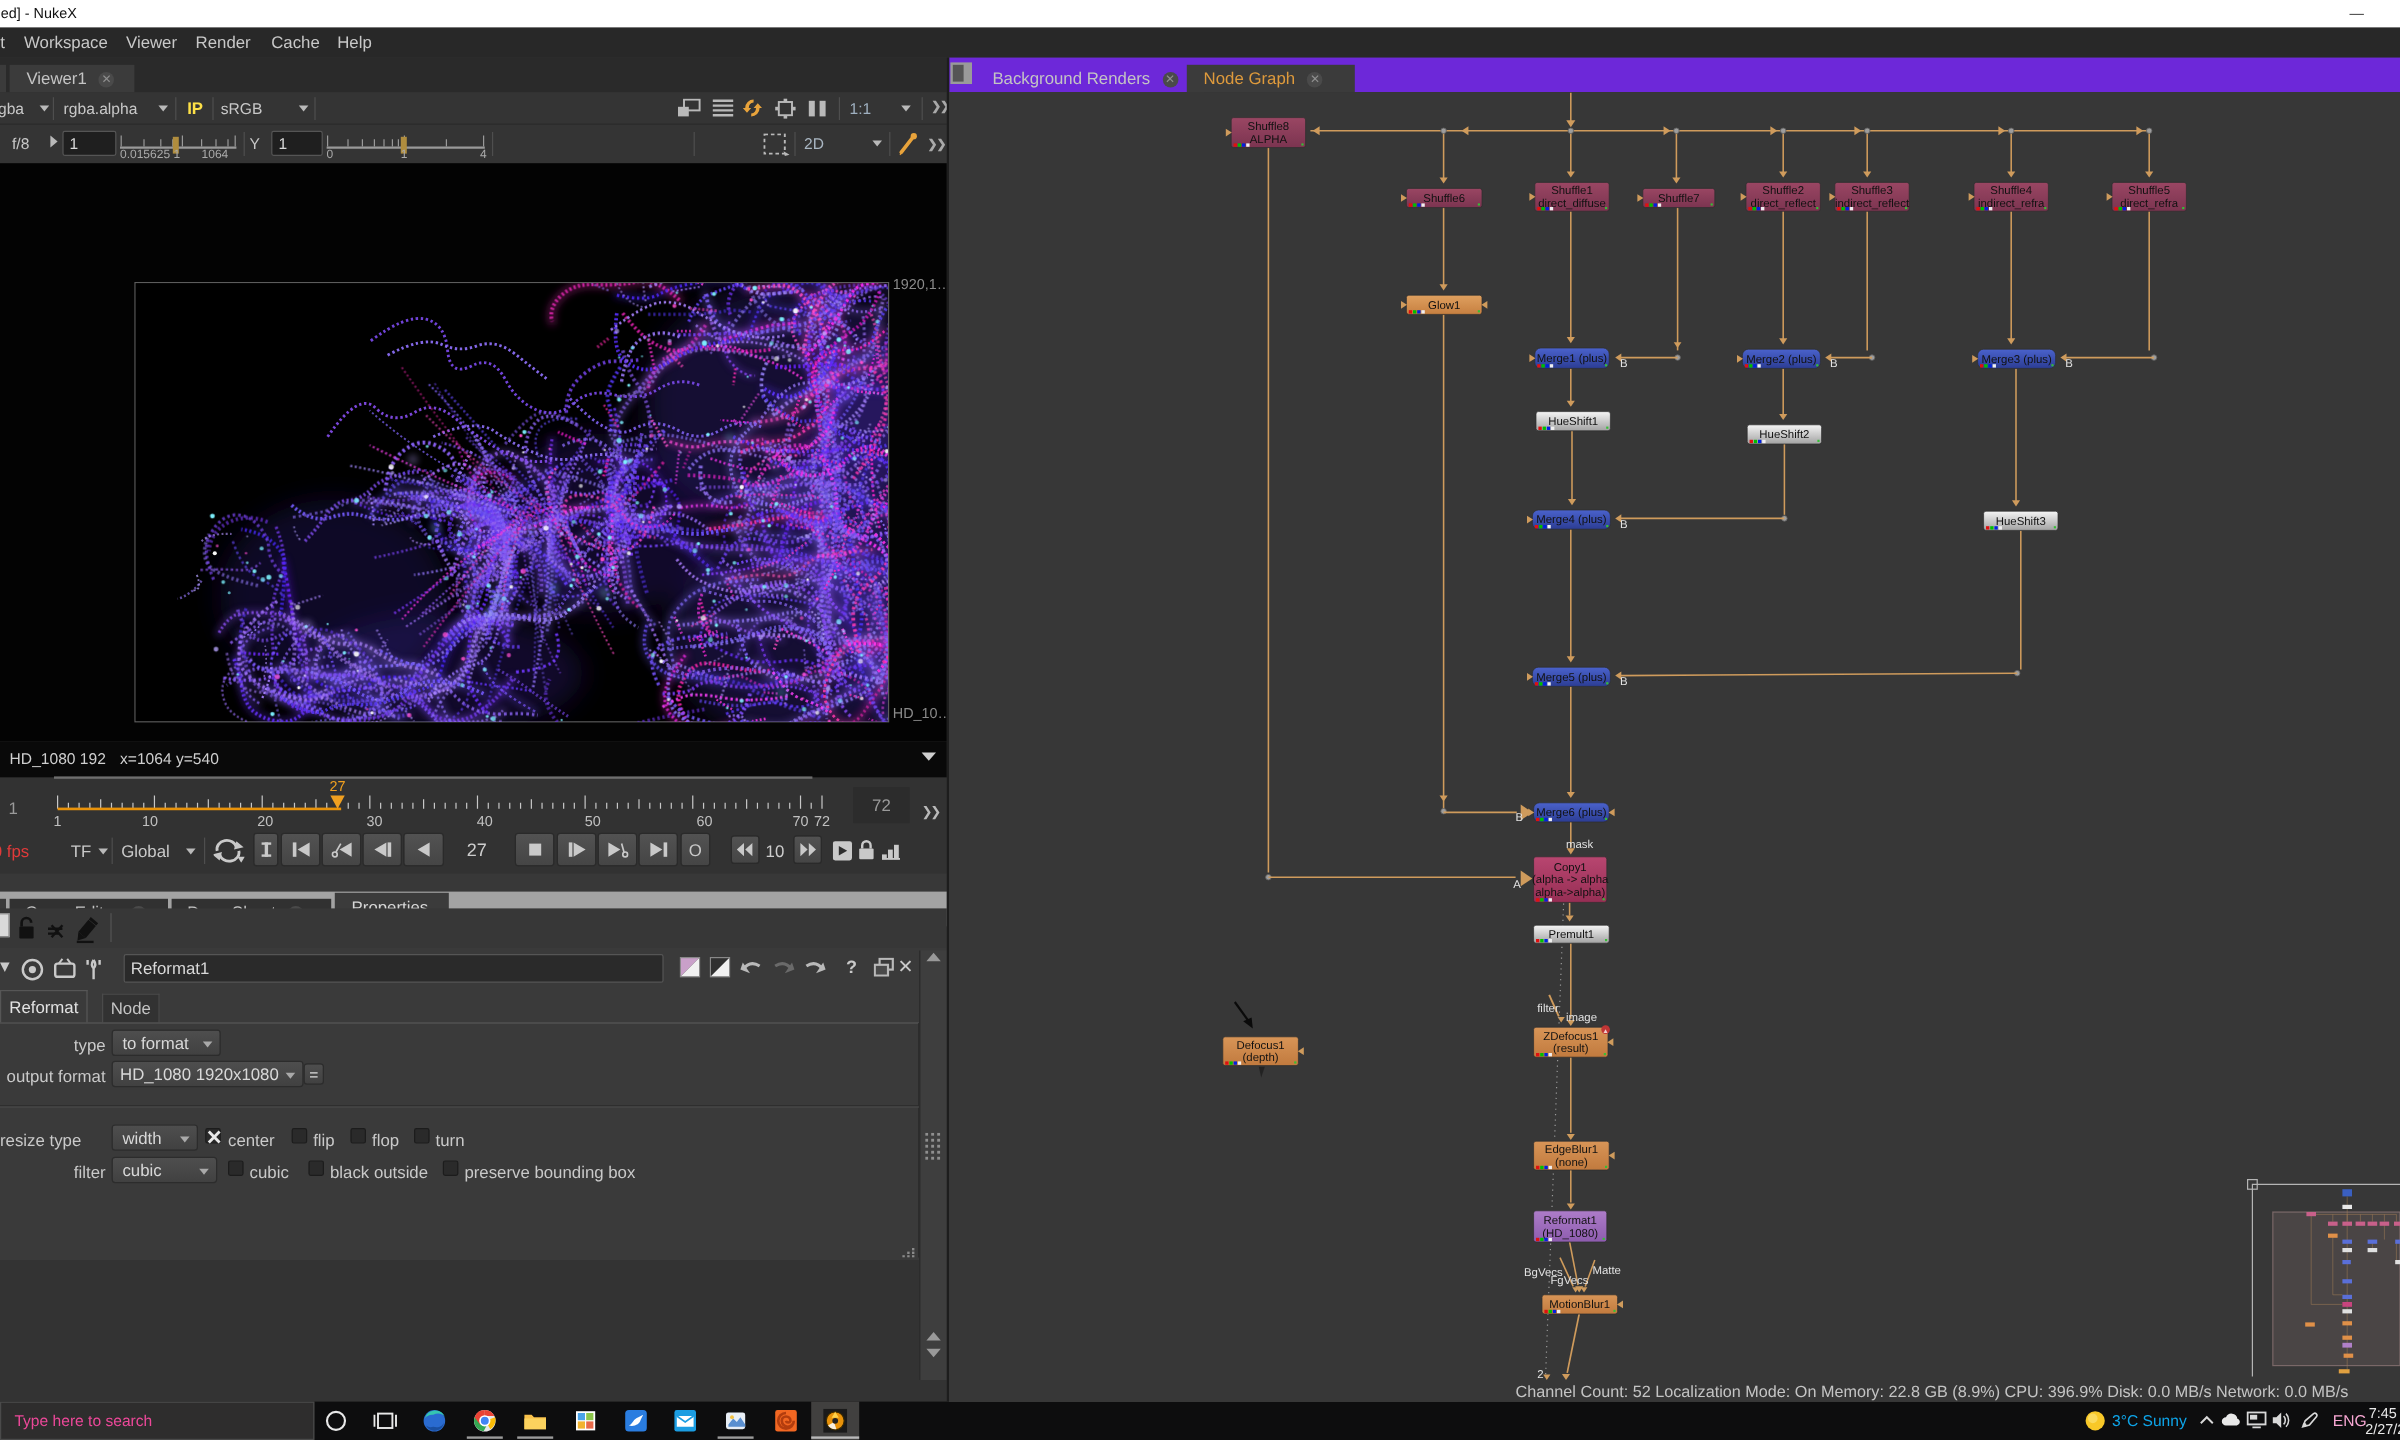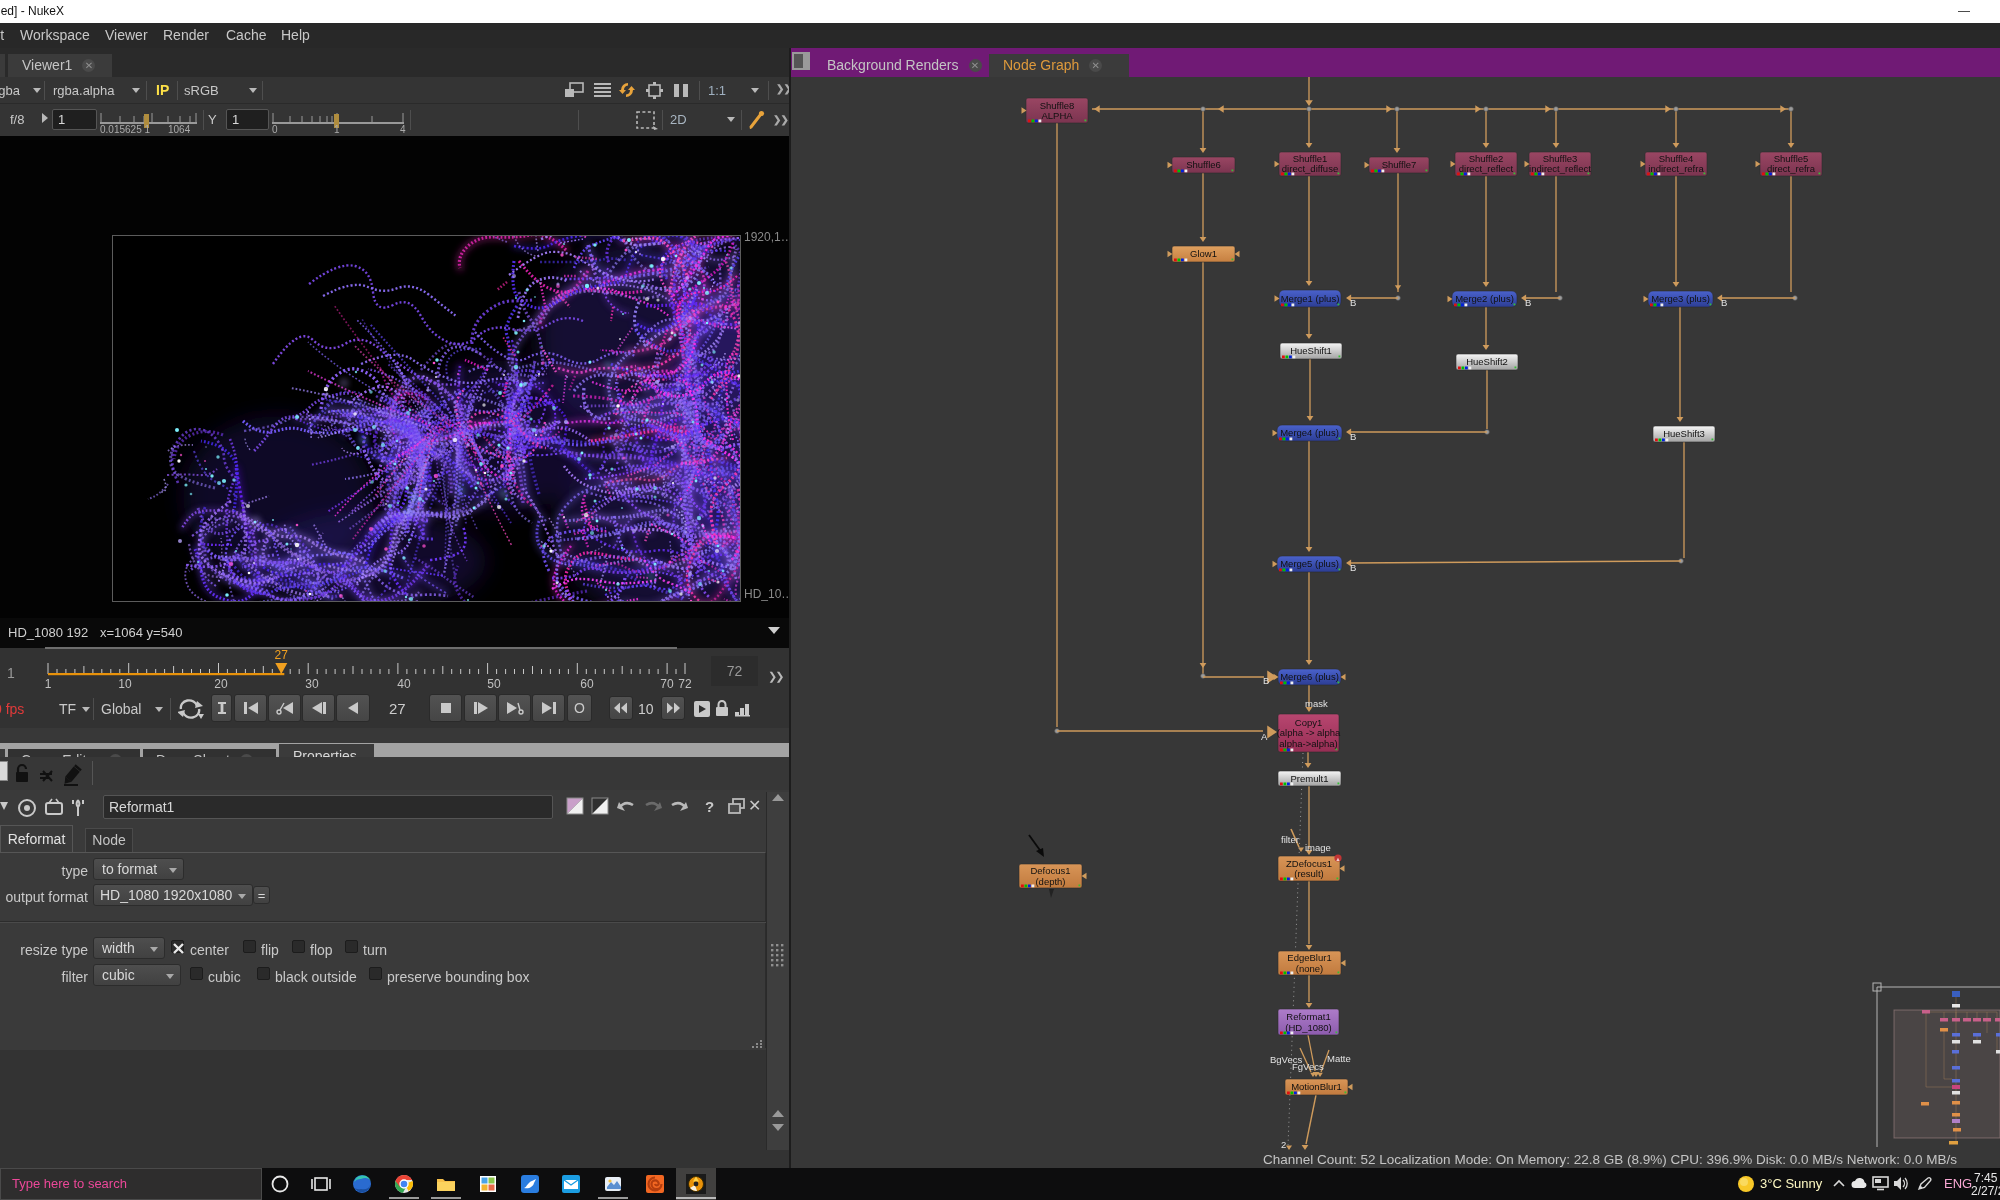--- a/index.html
+++ b/index.html
@@ -1,21 +1,21 @@
 <!DOCTYPE html>
 <html><head><meta charset="utf-8"><style>
 *{margin:0;padding:0;box-sizing:border-box}
 html,body{width:2000px;height:1200px;overflow:hidden;background:#383838}
 body{font-family:"Liberation Sans",sans-serif;position:relative}
 .abs{position:absolute}
 #titlebar{left:0;top:0;width:2000px;height:23px;background:#fff;color:#111;font-size:12px;line-height:23px}
 #menubar{left:0;top:23px;width:2000px;height:25px;background:#282828;color:#c8c8c8;font-size:14px}
 #menubar span{position:absolute;top:4px}
 #lefttabs{left:0;top:48px;width:789px;height:29px;background:#2a2a2a}
-#righttabs{left:791px;top:48px;width:1209px;height:29px;background:#701a75}
+#righttabs{left:791px;top:48px;width:1209px;height:29px;background:#6d28d9}
 .tab{position:absolute;top:6px;height:23px;font-size:14px;color:#c4c4c4;line-height:23px}
 .tabx{display:inline-block;width:13px;height:13px;border-radius:7px;background:#4a4a4a;color:#909090;font-size:10px;line-height:13px;text-align:center;vertical-align:1px;margin-left:10px}
 #toolbar1{left:0;top:77px;width:789px;height:27px;background:#343434;border-bottom:1px solid #2a2a2a;color:#c8c8c8;font-size:13px}
 #toolbar2{left:0;top:104px;width:789px;height:32px;background:#343434;color:#c8c8c8;font-size:13px}
 #viewerbg{left:0;top:136px;width:789px;height:482px;background:#030303}
 #vframe{left:113px;top:236px;width:627px;height:365px;outline:1px solid #5c5c5c}
 #infobar{left:0;top:618px;width:789px;height:30px;background:#090909;color:#cfcfcf;font-size:13px}
 #timeline{left:0;top:648px;width:789px;height:42px;background:#323232}
 #transport{left:0;top:690px;width:789px;height:38px;background:#323232}
 #ptabs{left:0;top:743px;width:789px;height:29px;background:#a3a3a3}
@@ -1527,21 +1527,21 @@
     <div style="position:absolute;left:0;top:35px;width:73px;height:27px;background:#3a3a3a;border:1px solid #565656;border-bottom:none;color:#e2e2e2;font-size:14px;text-align:center;line-height:26px">Reformat</div>
     <div style="position:absolute;left:85px;top:38px;width:48px;height:24px;background:#323232;border:1px solid #4a4a4a;border-bottom:none;color:#c4c4c4;font-size:14px;text-align:center;line-height:23px">Node</div>
     <div style="position:absolute;left:0;top:62px;width:766px;height:196px;border-top:1px solid #565656;border-right:1px solid #2c2c2c"></div>
     <span class="lbl" style="left:0;top:73px;width:88px;text-align:right">type</span>
     <div style="position:absolute;left:93px;top:68px;width:91px;height:22px;background:linear-gradient(#4e4e4e,#414141);border:1px solid #2c2c2c;border-radius:3px;color:#d8d8d8;font-size:14px;line-height:21px;padding-left:8px">to format<span class="caret" style="right:6px;top:9px;border-top-color:#a9a9a9"></span></div>
     <span class="lbl" style="left:-4px;top:99px;width:92px;text-align:right">output format</span>
     <div style="position:absolute;left:93px;top:94px;width:160px;height:22px;background:linear-gradient(#4e4e4e,#414141);border:1px solid #2c2c2c;border-radius:3px;color:#d8d8d8;font-size:14px;line-height:21px;padding-left:6px">HD_1080 1920x1080<span class="caret" style="right:6px;top:9px;border-top-color:#a9a9a9"></span></div>
     <div style="position:absolute;left:253px;top:96px;width:17px;height:18px;background:linear-gradient(#4e4e4e,#414141);border:1px solid #2c2c2c;border-radius:3px;color:#d8d8d8;font-size:13px;text-align:center;line-height:17px">=</div>
     <div style="position:absolute;left:0;top:131px;width:766px;height:1px;background:#2c2c2c"></div>
     <div style="position:absolute;left:0;top:132px;width:766px;height:1px;background:#4a4a4a"></div>
-    <span class="lbl" style="left:0;top:152px;width:88px;text-align:right">resize type</span>
+    <span class="lbl" style="left:0;top:152px;width:88px;text-align:left">resize type</span>
     <div style="position:absolute;left:93px;top:147px;width:72px;height:22px;background:linear-gradient(#4e4e4e,#414141);border:1px solid #2c2c2c;border-radius:3px;color:#d8d8d8;font-size:14px;line-height:21px;padding-left:8px">width<span class="caret" style="right:6px;top:9px;border-top-color:#a9a9a9"></span></div>
     <span class="cb" style="left:171px;top:150px"><svg width="13" height="13" viewBox="0 0 13 13">
         <path d="M2 2 L11 11 M11 2 L2 11" stroke="#e8e8e8" stroke-width="2.4"></path>
       </svg></span>
     <span class="lbl" style="left:190px;top:152px">center</span>
     <span class="cb" style="left:243px;top:150px"></span>
     <span class="lbl" style="left:261px;top:152px">flip</span>
     <span class="cb" style="left:292px;top:150px"></span>
     <span class="lbl" style="left:310px;top:152px">flop</span>
     <span class="cb" style="left:345px;top:150px"></span>
@@ -2085,21 +2085,21 @@
       </svg>
     </div>
     <div style="position:absolute;left:389px;top:29px;width:30px;height:2px;background:#9a9a9a"></div>
     <div style="position:absolute;left:431px;top:29px;width:30px;height:2px;background:#9a9a9a"></div>
     <div style="position:absolute;left:598px;top:29px;width:30px;height:2px;background:#9a9a9a"></div>
     <div style="position:absolute;left:676px;top:29px;width:40px;height:2px;background:#b9b9b9"></div>
     <svg style="position:absolute;left:1737px;top:7px" width="18" height="18" viewBox="0 0 18 18">
       <circle cx="9" cy="9" r="8" fill="#f8c828"></circle>
       <circle cx="7" cy="7" r="4" fill="#fada5e"></circle>
     </svg>
-    <span style="position:absolute;left:1760px;top:8px;color:#fef9c3;font-size:13px">3°C Sunny</span>
+    <span style="position:absolute;left:1760px;top:8px;color:#0ea5e9;font-size:13px">3°C Sunny</span>
     <svg style="position:absolute;left:1833px;top:11px" width="12" height="9" viewBox="0 0 12 9">
       <path d="M1 7 L6 2 L11 7" fill="none" stroke="#d8d8d8" stroke-width="1.6"></path>
     </svg>
     <svg style="position:absolute;left:1851px;top:9px" width="17" height="13" viewBox="0 0 17 13">
       <path d="M4 11 a3.5 3.5 0 0 1 0 -7 a5 5 0 0 1 9.5 1.2 a3 3 0 0 1 -0.5 5.8z" fill="#e8e8e8"></path>
     </svg>
     <svg style="position:absolute;left:1872px;top:8px" width="17" height="15" viewBox="0 0 17 15">
       <rect x="1" y="1" width="15" height="10" fill="none" stroke="#d8d8d8" stroke-width="1.6"></rect>
       <rect x="3" y="3" width="6" height="4" fill="#d8d8d8"></rect>
       <line x1="5" y1="13.5" x2="12" y2="13.5" stroke="#d8d8d8" stroke-width="1.6"></line>

